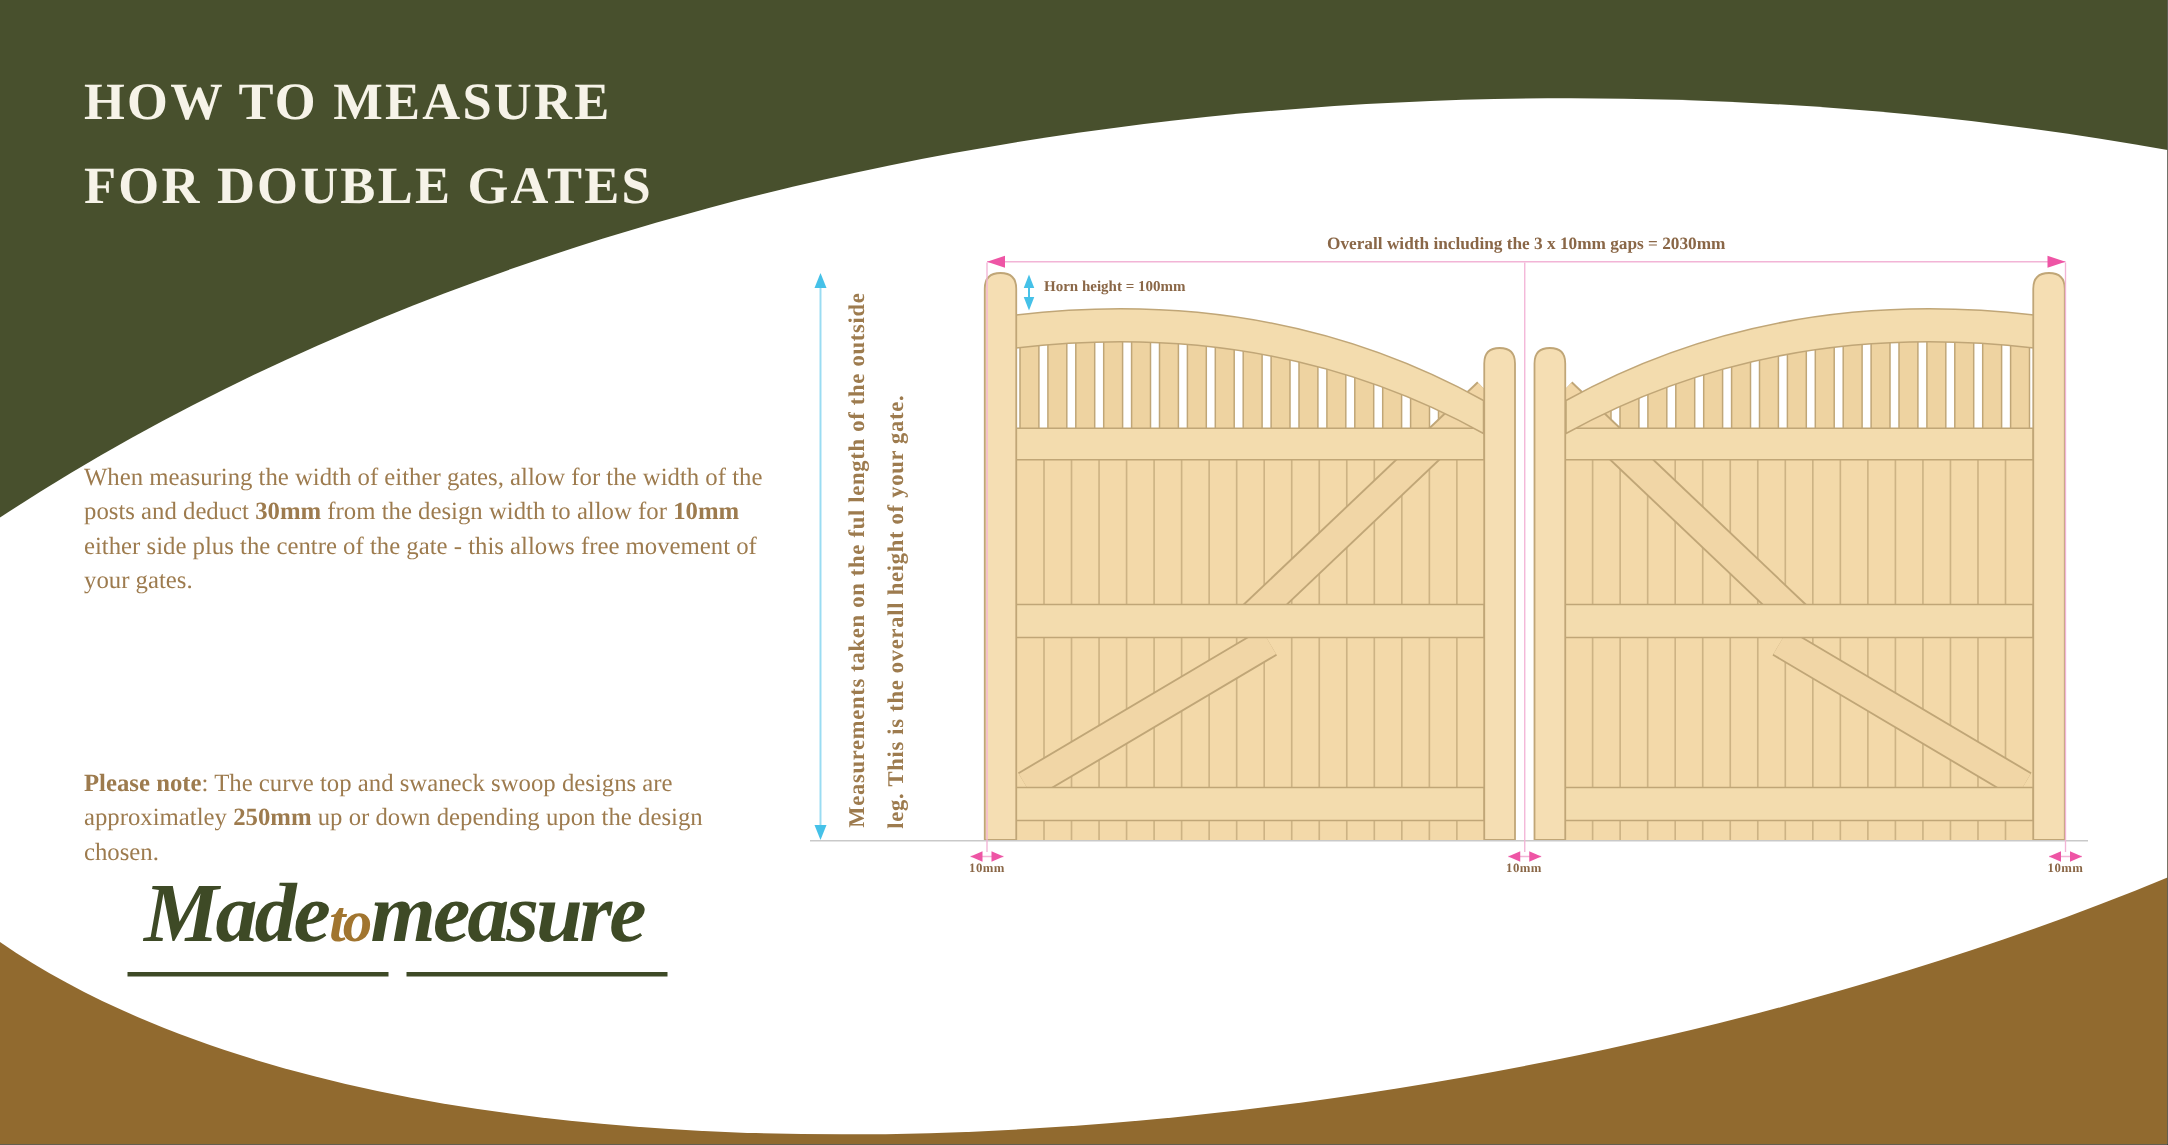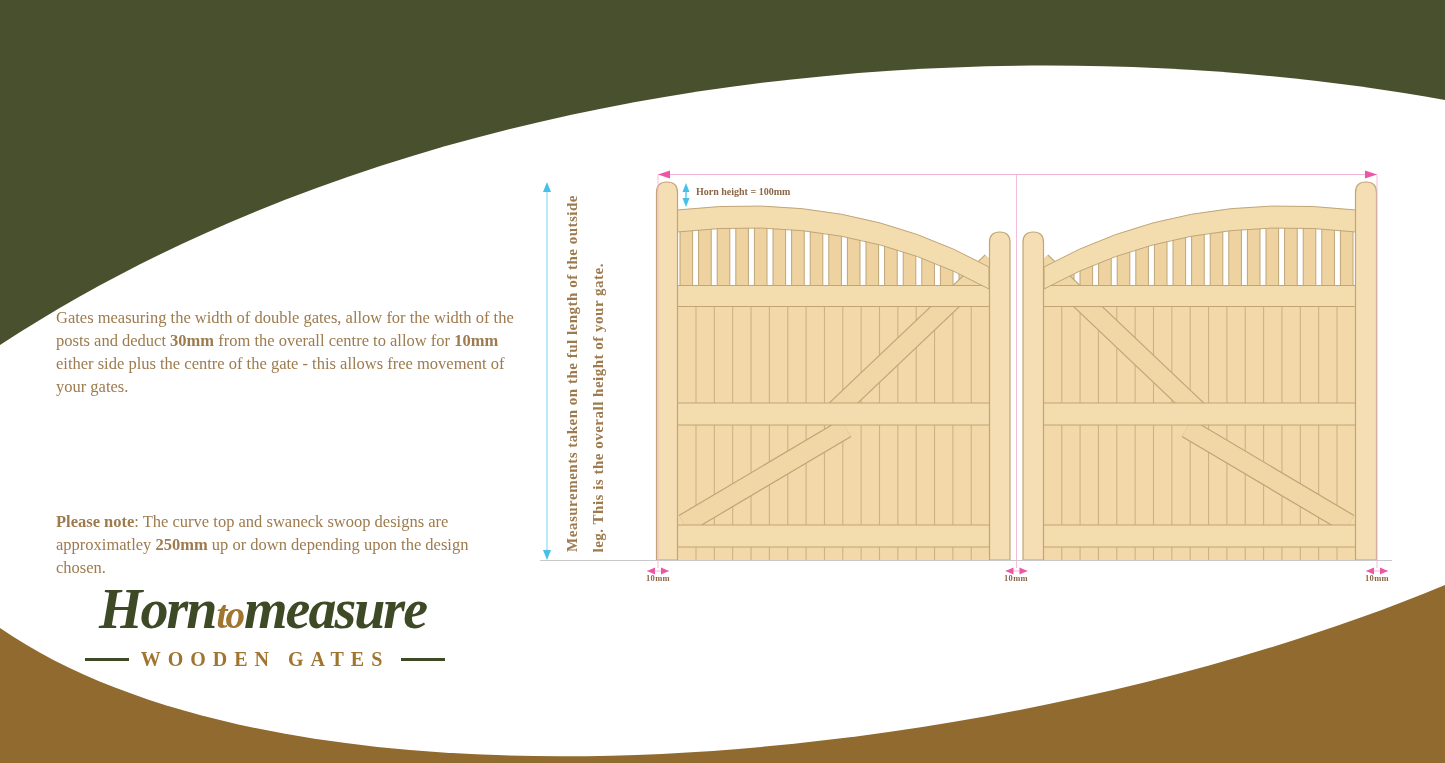--- a/index.html
+++ b/index.html
@@ -214,30 +214,34 @@
         <polygon points="1374,567.5 1374,574.5 1366,571" fill="#ee55a5"></polygon>
         <polygon points="1380,567.5 1380,574.5 1388,571" fill="#ee55a5"></polygon>
       </g>
   <defs>
         <clipPath id="paleClip">
           <path d="M677,230 Q850,210 989,287 L989,306 L677,306 Z"></path>
         </clipPath>
       </defs>
     </svg>
 
-
-  <p class="body p1"><span>Gates measuring the width of double gates, allow for the width of the posts and deduct </span><b>30mm</b><span> from the overall centre to allow for </span><b>10mm</b><span> either side plus the centre of the gate - this allows free movement of your gates.</span></p>
+  <div class="title">
+    <div>HOW TO MEASURE</div>
+    <div>FOR DOUBLE GATES</div>
+  </div>
+
+  <p class="body p1"><span>When measuring the width of either gates, allow for the width of the posts and deduct </span><b>30mm</b><span> from the design width to allow for </span><b>10mm</b><span> either side plus the centre of the gate - this allows free movement of your gates.</span></p>
   <p class="body p3"><b>Please note</b><span>: The curve top and swaneck swoop designs are approximatley </span><b>250mm</b><span> up or down depending upon the design chosen.</span></p>
 
+  <div class="ann overall">Overall width including the 3 x 10mm gaps = 2030mm</div>
   <div class="ann horn">Horn height = 100mm</div>
   <div class="vtext v1">Measurements taken on the ful length of the outside</div>
   <div class="vtext v2">leg. This is the overall height of your gate.</div>
   <div class="gap-label g1">10mm</div>
   <div class="gap-label g2">10mm</div>
   <div class="gap-label g3">10mm</div>
 
-  <div class="logo-script"><span>Horn</span><span class="to">to</span><span>measure</span></div>
+  <div class="logo-script"><span>Made</span><span class="to">to</span><span>measure</span></div>
   <div class="logo-tag">
     <span class="rule"></span>
-    <span class="tag-text">WOODEN GATES</span>
     <span class="rule"></span>
   </div>
 </div>
 
 </body></html>

